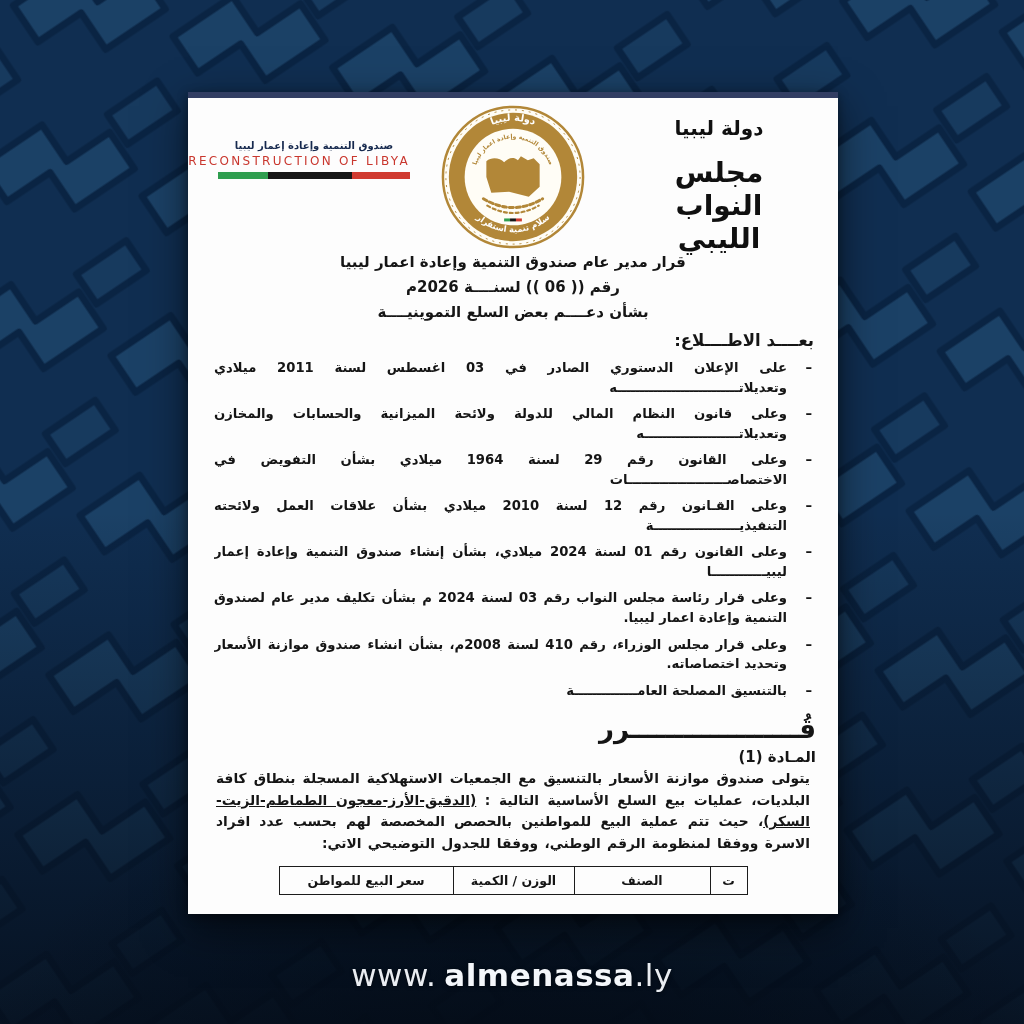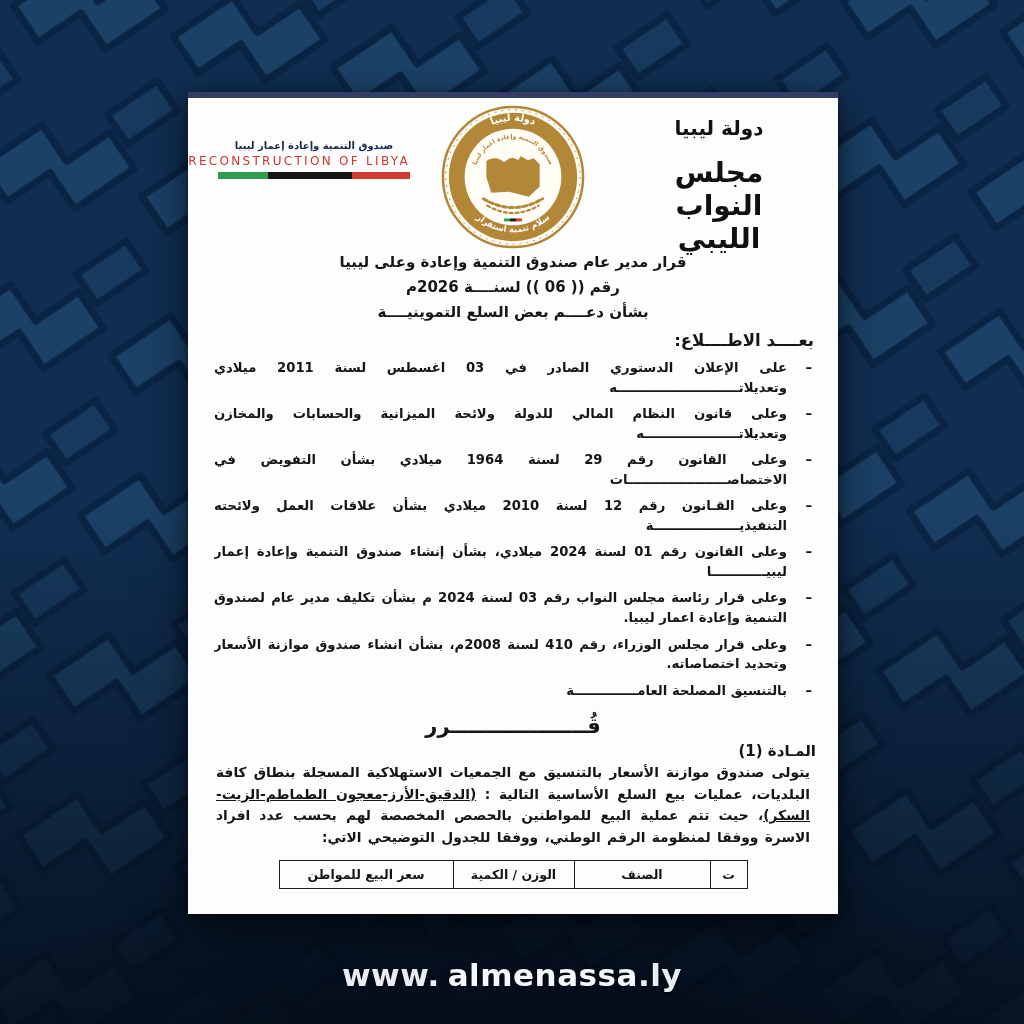--- a/index.html
+++ b/index.html
@@ -7,21 +7,21 @@
   .stage{position:relative;width:1024px;height:1024px;background:#12325a;overflow:hidden;}
   .bg-svg{position:absolute;inset:0;}
   .vignette{position:absolute;inset:0;pointer-events:none;
     background:linear-gradient(180deg,rgba(8,22,40,0) 50%,rgba(5,14,27,.88) 100%);}
   .blob{position:absolute;left:-10%;right:-10%;bottom:-220px;height:520px;pointer-events:none;
     background:radial-gradient(ellipse at 50% 80%,rgba(3,10,20,.95) 0%,rgba(3,10,20,0) 65%);}
 
   
   .watermark{position:absolute;left:0;right:0;top:957px;text-align:center;color:#f4f7fb;
     font-size:31px;letter-spacing:.5px;text-shadow:0 1px 4px rgba(0,0,0,.5);}
-  .watermark .thin{font-weight:bold;opacity:.96;}
+  .watermark .thin{font-weight:normal;opacity:.96;}
   .watermark .bold{font-weight:bold;margin-left:8px;}
 
   
   .page{position:absolute;left:188px;top:92px;width:650px;height:822px;background:#fdfdfd;
     box-shadow:0 14px 40px rgba(0,0,0,.55), 0 3px 10px rgba(0,0,0,.4);}
   .page-topbar{height:6px;background:#323e63;}
   .page-content{position:relative;direction:rtl;color:#151515;padding:2px 22px 0 22px;height:810px;overflow:hidden;}
 
   
   .doc-header{position:relative;height:146px;}
@@ -41,21 +41,21 @@
   .main-title{text-align:center;font-size:36px;font-weight:bold;color:#0d0d0d;margin:2px 0 8px;}
   .sub-line{text-align:center;font-size:15px;font-weight:bold;margin:7px 0;}
   .preamble-head{font-size:16.5px;font-weight:bold;margin:10px 2px 8px;}
 
   
   .bullets{margin:0 4px;}
   .bullet{display:flex;gap:13px;margin-bottom:6.5px;font-size:13.2px;font-weight:bold;line-height:1.5;}
   .bullet .dash{flex:0 0 12px;}
   .bullet .btext{flex:1;text-align:justify;overflow:hidden;}
 
-  .decree-word{text-align:center;font-size:21px;font-weight:bold;margin:14px 0 2px;}
+  .decree-word{text-align:right;font-size:26px;font-weight:bold;margin:14px 0 2px;}
   .article-head{text-align:right;font-size:15px;font-weight:bold;margin:4px 0 2px;}
   .article-text{font-size:13.8px;font-weight:bold;text-align:justify;line-height:1.55;margin:0 6px;word-spacing:1.5px;}
   .article-text .ul{text-decoration:underline;}
 
   
   table.goods{border-collapse:collapse;margin:12px auto 0;width:468px;table-layout:fixed;}
   table.goods th,table.goods td{border:1.4px solid #1c1c1c;font-weight:bold;text-align:center;padding:0;}
   table.goods th{font-size:12.5px;height:27px;}
   col.c-num{width:37px;} col.c-item{width:136px;} col.c-qty{width:121px;} col.c-price{width:174px;}
 </style>
@@ -136,21 +136,21 @@
           <div class="en">RECONSTRUCTION OF LIBYA</div>
           <div class="flagbar">
             <div class="red"></div>
             <div class="black"></div>
             <div class="green"></div>
           </div>
         </div>
       </div>
 
 
-      <div class="sub-line">قرار مدير عام صندوق التنمية وإعادة وعلى ليبيا</div>
+      <div class="sub-line">قرار مدير عام صندوق التنمية وإعادة اعمار ليبيا</div>
       <div class="sub-line">رقم (( 06 )) لسنــــة 2026م</div>
       <div class="sub-line">بشأن دعــــم بعض السلع التموينيــــة</div>
 
       <div class="preamble-head">بعــــد الاطــــلاع:</div>
 
       <div class="bullets">
         <div class="bullet">
           <span class="dash">–</span>
           <span class="btext">على الإعلان الدستوري الصادر في 03 اغسطس لسنة 2011 ميلادي وتعديلاتـــــــــــــــــــــــــــه</span>
         </div>

